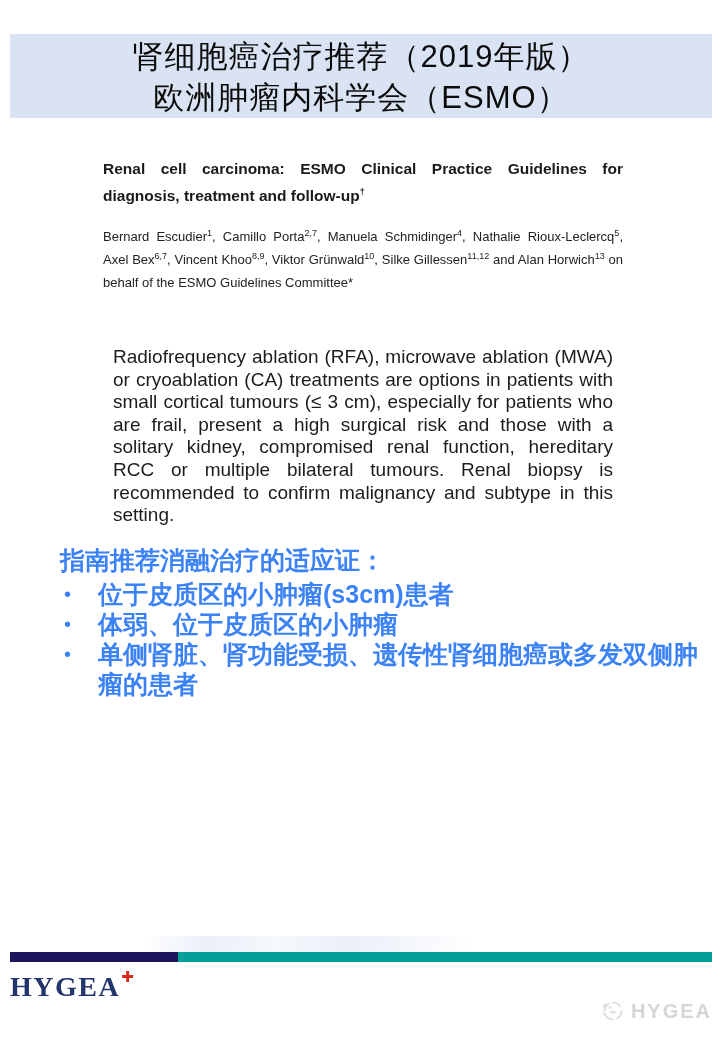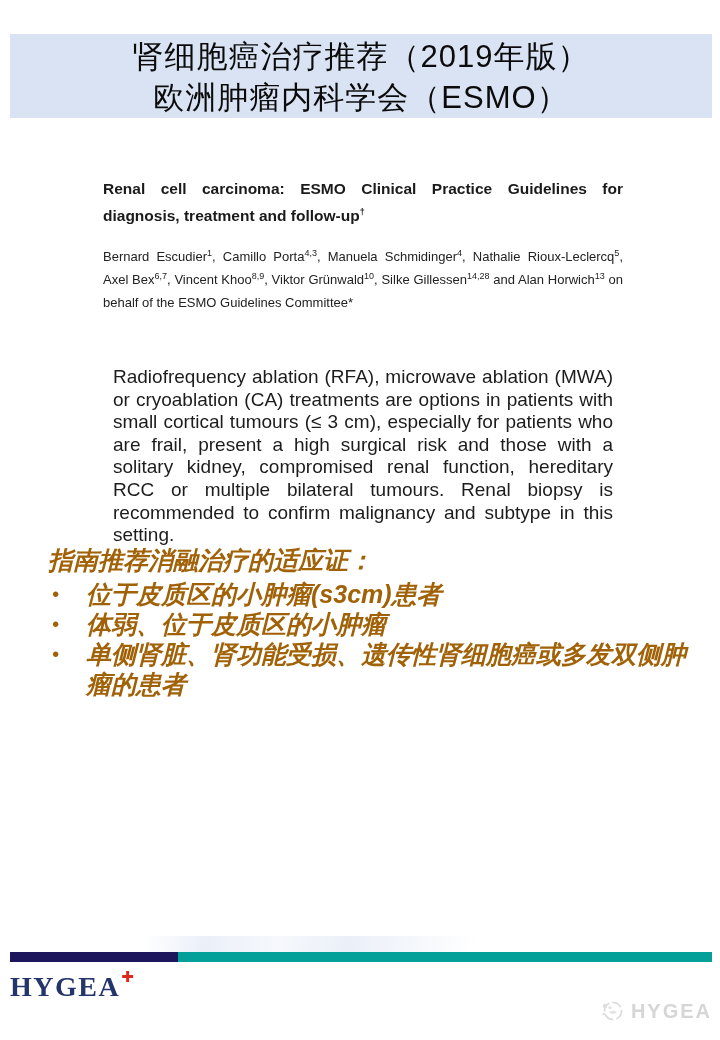--- a/index.html
+++ b/index.html
@@ -37,21 +37,20 @@
     letter-spacing: 1px;
     white-space: nowrap;
   }
 
   
   .paper {
     position: absolute;
     left: 103px;
     top: 155px;
     width: 520px;
-    margin-top: 20px;
   }
   .paper-title {
     margin: 0;
     font-size: 15.5px;
     line-height: 27px;
     font-weight: 700;
     color: #1a1a1a;
     text-align: justify;
   }
   .paper-authors {
@@ -67,25 +66,24 @@
     width: 500px;
     font-size: 19px;
     line-height: 22.6px;
     color: #1c1c1c;
     text-align: justify;
   }
 
   
   .notes {
     position: absolute;
-    left: 48px;
+    left: 60px;
     top: 545px;
     width: 650px;
-    color: #a16207;
-    font-style: italic;
+    color: #3b82f6;
   }
   .notes-heading {
     font-size: 25px;
     line-height: 31px;
     font-weight: 700;
   }
   .notes-list {
     list-style: none;
     margin: 3px 0 0 0;
     padding: 0;
@@ -178,21 +176,21 @@
 
 <div class="slide">
 
   <header class="title-box">
     <div class="title-line">肾细胞癌治疗推荐（2019年版）</div>
     <div class="title-line">欧洲肿瘤内科学会（ESMO）</div>
   </header>
 
   <section class="paper">
     <h2 class="paper-title">Renal cell carcinoma: ESMO Clinical Practice Guidelines for diagnosis, treatment and follow-up<sup>†</sup></h2>
-    <p class="paper-authors">Bernard Escudier<sup>1</sup>, Camillo Porta<sup>4,3</sup>, Manuela Schmidinger<sup>4</sup>, Nathalie Rioux-Leclercq<sup>5</sup>, Axel Bex<sup>6,7</sup>, Vincent Khoo<sup>8,9</sup>, Viktor Grünwald<sup>10</sup>, Silke Gillessen<sup>14,28</sup> and Alan Horwich<sup>13</sup> on behalf of the ESMO Guidelines Committee*</p>
+    <p class="paper-authors">Bernard Escudier<sup>1</sup>, Camillo Porta<sup>2,7</sup>, Manuela Schmidinger<sup>4</sup>, Nathalie Rioux-Leclercq<sup>5</sup>, Axel Bex<sup>6,7</sup>, Vincent Khoo<sup>8,9</sup>, Viktor Grünwald<sup>10</sup>, Silke Gillessen<sup>11,12</sup> and Alan Horwich<sup>13</sup> on behalf of the ESMO Guidelines Committee*</p>
     <p class="paper-abstract">Radiofrequency ablation (RFA), microwave ablation (MWA) or cryoablation (CA) treatments are options in patients with small cortical tumours (≤ 3 cm), especially for patients who are frail, present a high surgical risk and those with a solitary kidney, compromised renal function, hereditary RCC or multiple bilateral tumours. Renal biopsy is recommended to confirm malignancy and subtype in this setting.</p>
   </section>
 
   <section class="notes">
     <div class="notes-heading">指南推荐消融治疗的适应证：</div>
     <ul class="notes-list">
       <li>
         <span class="bullet-marker">•</span>
         <span>位于皮质区的小肿瘤(s3cm)患者</span>
       </li>

